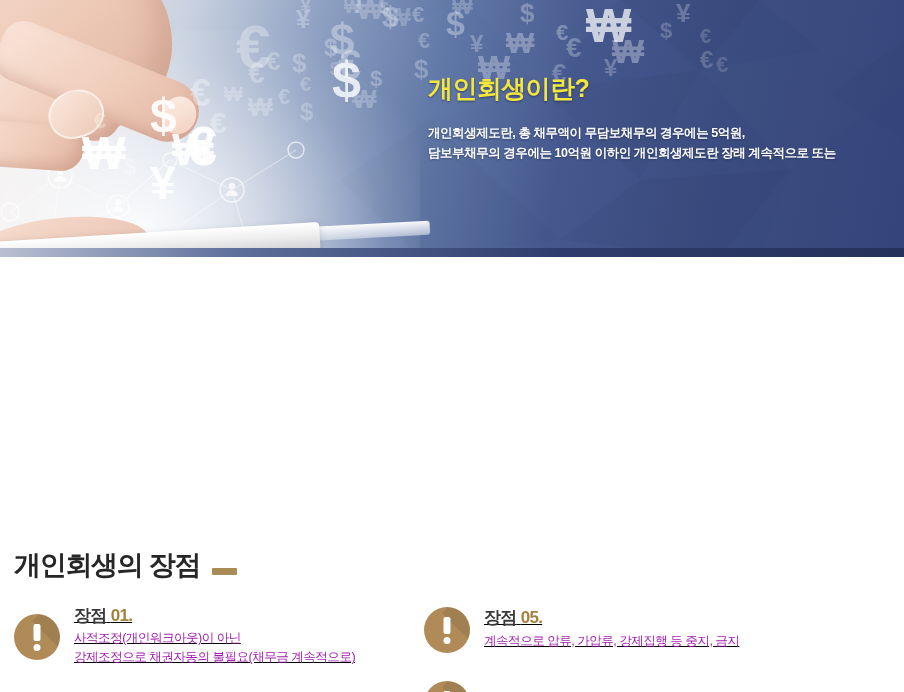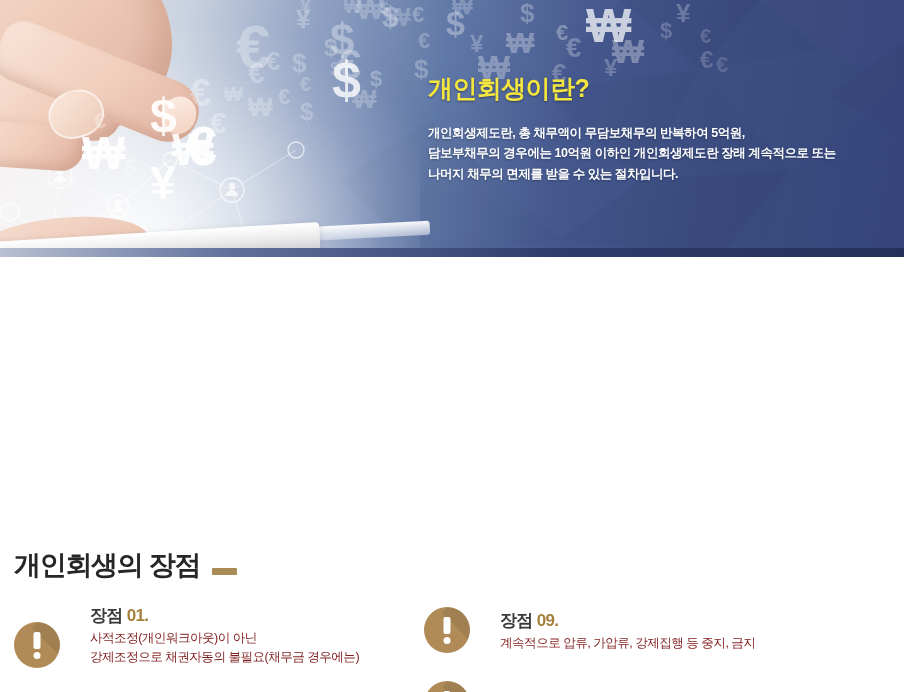--- a/index.html
+++ b/index.html
@@ -140,21 +140,21 @@
   .title-dash {
     width:25px; height:7px; background:#a98b56;
     margin-bottom:4px; border-radius:1px;
   }
 
   .cols { position:absolute; left:0; top:348px; width:904px; }
   .col { position:absolute; top:0; width:420px; }
   .col-left  { left:14px;  }
   .col-right { left:424px; }
 
-  .item { position:relative; display:flex; gap:30px; align-items:flex-end; }
+  .item { position:relative; display:flex; gap:14px; align-items:center;text-decoration:underline; }
   .col-left  .item { margin-bottom:26px; }
   .col-right .item { margin-bottom:26px; }
 
   .badge {
     flex:0 0 auto;
     position:relative;
     width:46px; height:46px; border-radius:50%;
     background:#b08b58;
     overflow:hidden;
     margin-top:2px;
@@ -173,21 +173,21 @@
   .bang-bar { top:10px;  width:7px; height:17px; border-radius:2px; }
   .bang-dot { top:30px;  width:7px; height:7px;  border-radius:50%; }
 
   .item-body { padding-top:0; }
   .item-head {
     font-size:17px; font-weight:bold; color:#3a3a3a;
     letter-spacing:-.7px; line-height:1.25; margin-bottom:3px;
   }
   .item-head .num { color:#a57f3c; }
   .item-desc {
-    font-size:12.6px; color:#7f1d1d; letter-spacing:-.55px;
+    font-size:12.6px; color:#a21caf; letter-spacing:-.55px;
     line-height:1.52;
   }
   .item-desc div { white-space:nowrap; }
 </style>
 </head>
 <body>
 
 <div class="hero">
 
   <svg class="hero-facets" viewBox="0 0 904 257" preserveAspectRatio="none">
@@ -307,23 +307,22 @@
     <span class="sym" style="left:150px;top:160px;font-size:46px;opacity:.92;">¥</span>
     <span class="sym" style="left:278px;top:86px;font-size:22px;opacity:.24;">€</span>
     <span class="sym" style="left:94px;top:110px;font-size:22px;opacity:.30;">€</span>
     <span class="sym" style="left:224px;top:84px;font-size:20px;opacity:.24;">₩</span>
     <span class="sym" style="left:124px;top:156px;font-size:22px;opacity:.28;">$</span>
   </div>
 
   <div class="hero-copy">
     <div class="hero-title">개인회생이란?</div>
     <div class="hero-body">
-      <div>개인회생제도란, 총 채무액이 무담보채무의 반복하여 5억원,</div>
+      <div>개인회생제도란, 총 채무액이 무담보채무의 경우에는 5억원,</div>
       <div>담보부채무의 경우에는 10억원 이하인 개인회생제도란 장래 계속적으로 또는</div>
-      <div>나머지 채무의 면제를 받을 수 있는 절차입니다.</div>
     </div>
   </div>
 
   <div class="hero-bottombar"></div>
 </div>
 
 <div class="section">
 
   <div class="section-head">
     <div class="section-title">개인회생의 장점</div>
@@ -339,38 +338,38 @@
           <span class="bang-bar"></span>
             <span class="bang-dot"></span>
         </div>
         <div class="item-body">
           <div class="item-head">
             <span>장점</span>
             <span class="num">01.</span>
           </div>
           <div class="item-desc">
             <div>사적조정(개인워크아웃)이 아닌</div>
-            <div>강제조정으로 채권자동의 불필요(채무금 경우에는)</div>
+            <div>강제조정으로 채권자동의 불필요(채무금 계속적으로)</div>
           </div>
         </div>
       </div>
 
     </div>
 
     <div class="col col-right">
 
       <div class="item">
         <div class="badge">
           <span class="bang-bar"></span>
             <span class="bang-dot"></span>
         </div>
         <div class="item-body">
           <div class="item-head">
             <span>장점</span>
-            <span class="num">09.</span>
+            <span class="num">05.</span>
           </div>
           <div class="item-desc">
             <div>계속적으로 압류, 가압류, 강제집행 등 중지, 금지</div>
           </div>
         </div>
       </div>
 
       <div class="item">
         <div class="badge">
           <span class="bang-bar"></span>

